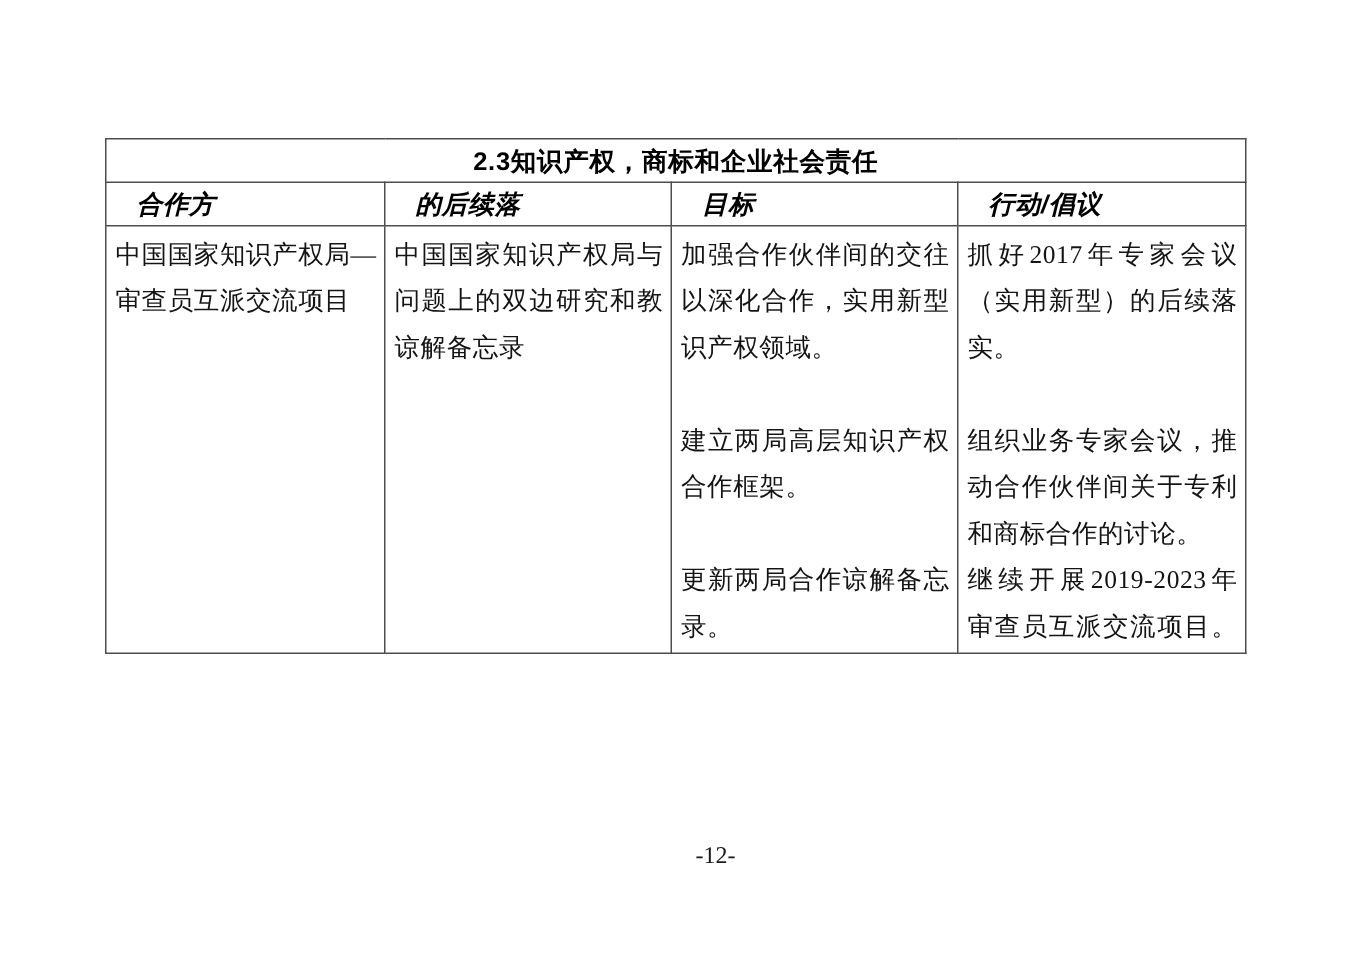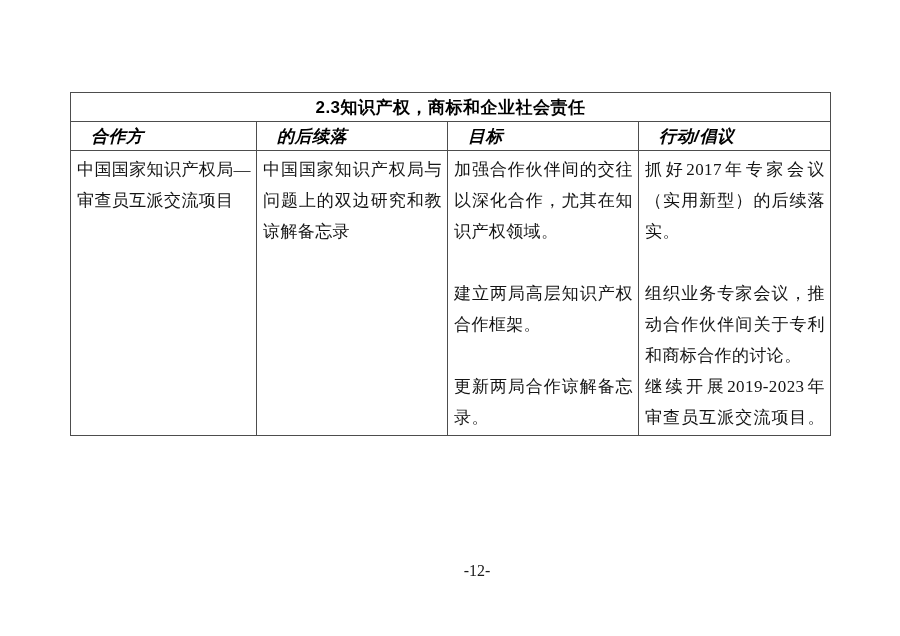--- a/index.html
+++ b/index.html
@@ -115,21 +115,21 @@
             <div class="cell-line full">中国国家知识产权局—</div>
             <div class="cell-line">审查员互派交流项目</div>
           </td>
           <td class="data-cell">
             <div class="cell-line full">中国国家知识产权局与</div>
             <div class="cell-line full">问题上的双边研究和教</div>
             <div class="cell-line">谅解备忘录</div>
           </td>
           <td class="data-cell">
             <div class="cell-line full">加强合作伙伴间的交往</div>
-            <div class="cell-line full">以深化合作，尤其在知</div>
+            <div class="cell-line full">以深化合作，实用新型</div>
             <div class="cell-line">识产权领域。</div>
             <div class="cell-line blank"></div>
             <div class="cell-line full">建立两局高层知识产权</div>
             <div class="cell-line">合作框架。</div>
             <div class="cell-line blank"></div>
             <div class="cell-line full">更新两局合作谅解备忘</div>
             <div class="cell-line">录。</div>
           </td>
           <td class="data-cell">
             <div class="cell-line full">抓好2017年专家会议</div>

